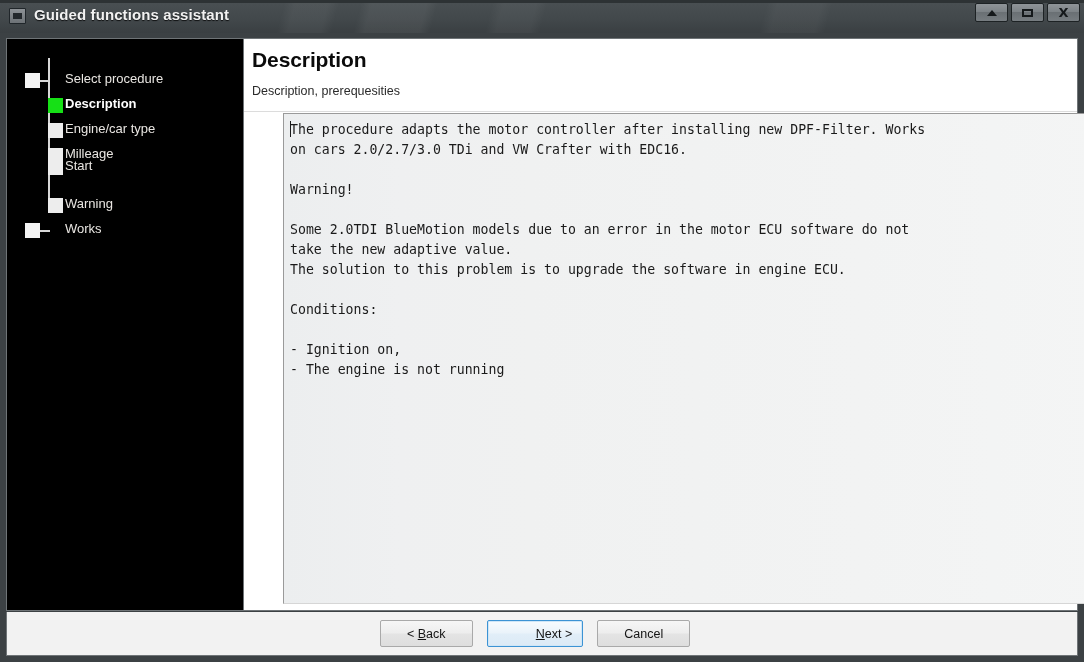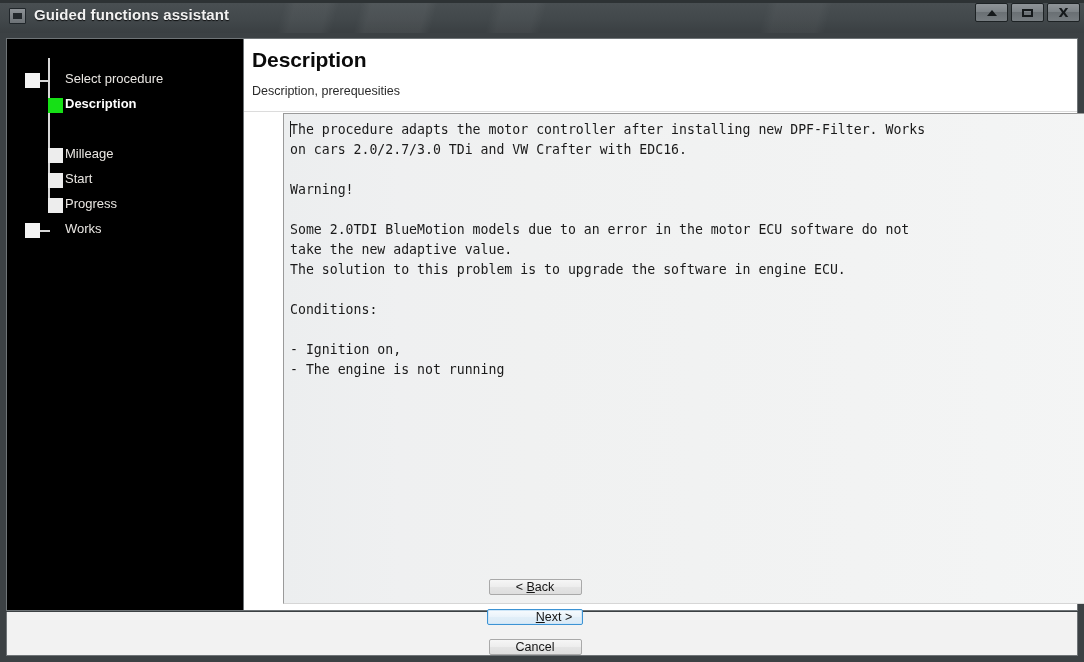--- a/index.html
+++ b/index.html
@@ -276,24 +276,23 @@
     position: absolute;
     left: 6px; top: 579px;
     width: 1072px;
     height: 44px;
     background: #f2f2f2;
     border: 1px solid #6f7477;
     border-top: none;
     box-sizing: border-box;
     display: flex;
     align-items: center;
-    justify-content: flex-end;
+    justify-content: center;
     padding-right: 14px;
     gap: 14px;
-    flex-direction: column;
   }
   .btn {
     min-width: 93px;
     height: 27px;
     background: linear-gradient(to bottom, #f6f6f6 0%, #ededed 48%, #e4e4e4 52%, #dedede 100%);
     border: 1px solid #a9a9a9;
     border-radius: 2px;
     font-size: 12.5px;
     color: #141414;
     display: flex;
@@ -342,31 +341,35 @@
             <div class="connector" style="left: 41px; top: 19px; width: 2px; height: 150px;"></div>
             <div class="tree-row" style="top: 8px;">
               <div class="connector" style="left: 33px; top: 11px; width: 10px; height: 2px;"></div>
               <div class="node-box" style="left: 18px;"></div>
               <div class="node-label">Select procedure</div>
             </div>
             <div class="tree-row" style="top: 33px;">
               <div class="node-box green" style="left: 41px; background: rgb(22, 224, 22);"></div>
               <div class="node-label current">Description</div>
             </div>
+            <div class="tree-row" style="top: 58px;">
+              <div class="node-box dim" style="left: 41px;"></div>
+              <div class="node-label">Engine/car type</div>
+            </div>
             <div class="tree-row" style="top: 83px;">
               <div class="node-box dim" style="left: 41px;"></div>
               <div class="node-label">Milleage</div>
             </div>
-            <div class="tree-row" style="top: 108px; text-align: center;">
+            <div class="tree-row" style="top: 95px; text-align: center;">
               <div class="node-box dim" style="left: 41px;"></div>
               <div class="node-label">Start</div>
             </div>
             <div class="tree-row" style="top: 133px;">
               <div class="node-box dim" style="left: 41px;"></div>
-              <div class="node-label">Progress</div>
+              <div class="node-label">Warning</div>
             </div>
             <div class="tree-row" style="top: 158px;">
               <div class="connector" style="left: 33px; top: 11px; width: 10px; height: 2px;"></div>
               <div class="node-box" style="left: 18px;"></div>
               <div class="node-label">Works</div>
             </div>
           </div>
       </div>
 
       <div class="content">

